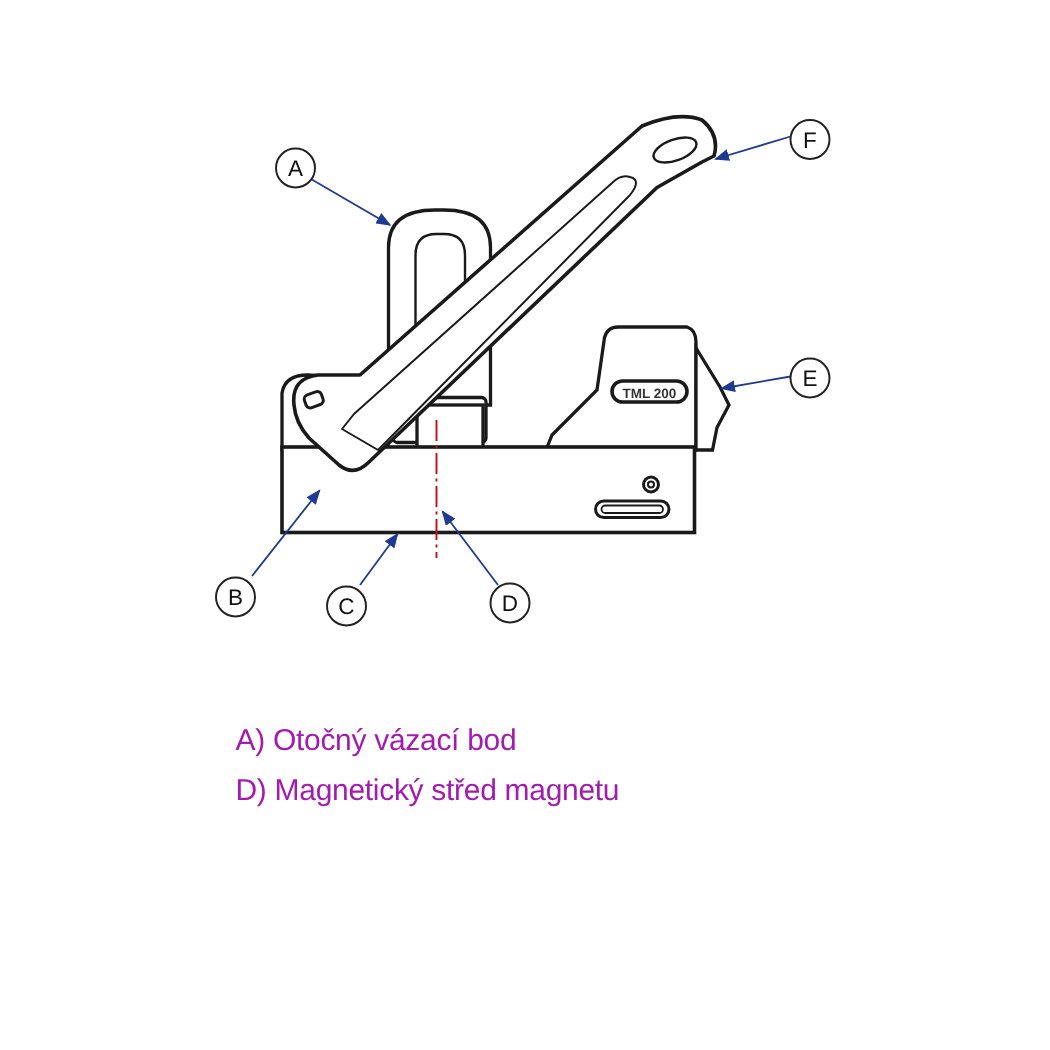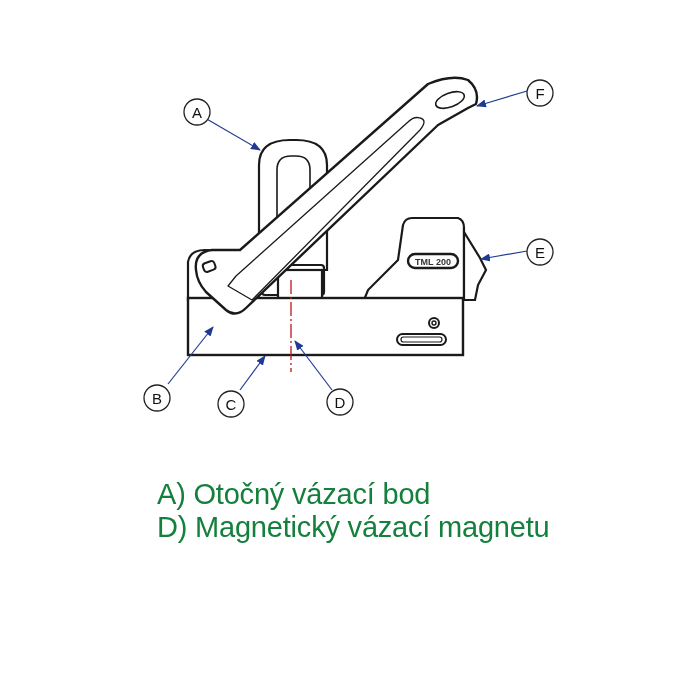--- a/index.html
+++ b/index.html
@@ -1,20 +1,20 @@
 <!DOCTYPE html>
 <html><head>
 <meta charset="utf-8">
 <style>
   html, body { margin: 0; padding: 0; background: #ffffff; }
   body { width: 700px; height: 700px; position: relative; overflow: hidden; font-family: "Liberation Sans", sans-serif; }
   #diagram { position: absolute; left: 0; top: 0; width: 700px; height: 460px; }
   .callout-label { font-family: "Liberation Sans", sans-serif; font-size: 15px; fill: #111; }
   #legend { position: absolute; left: 157px; top: 478px; margin: 0; padding: 0; list-style: none; }
-  #legend li { font-size: 29px; line-height: 32.5px; color: #15803d; white-space: nowrap; letter-spacing: -0.2px; }
+  #legend li { font-size: 20px; line-height: 32.5px; color: #a21caf; white-space: nowrap; letter-spacing: -0.2px; }
 </style>
 </head>
 <body>
 
 <svg id="diagram" viewBox="0 0 700 460" xmlns="http://www.w3.org/2000/svg">
   <defs>
     <marker id="arr" markerWidth="10" markerHeight="8" refX="9" refY="4" orient="auto" markerUnits="userSpaceOnUse">
       <path d="M0,0 L10,4 L0,8 Z" fill="#1f3a93"></path>
     </marker>
   </defs>
@@ -82,14 +82,14 @@
     <text x="540" y="257.5" text-anchor="middle" class="callout-label">E</text>
   </g>
   <g>
     <circle cx="540" cy="93" r="13" fill="#fff" stroke="#222" stroke-width="1.3"></circle>
     <text x="540" y="98.5" text-anchor="middle" class="callout-label">F</text>
   </g>
 </svg>
 
 <ul id="legend">
   <li>A) Otočný vázací bod</li>
-  <li>D)  Magnetický vázací magnetu</li>
+  <li>D)  Magnetický střed magnetu</li>
 </ul>
 
 </body></html>

